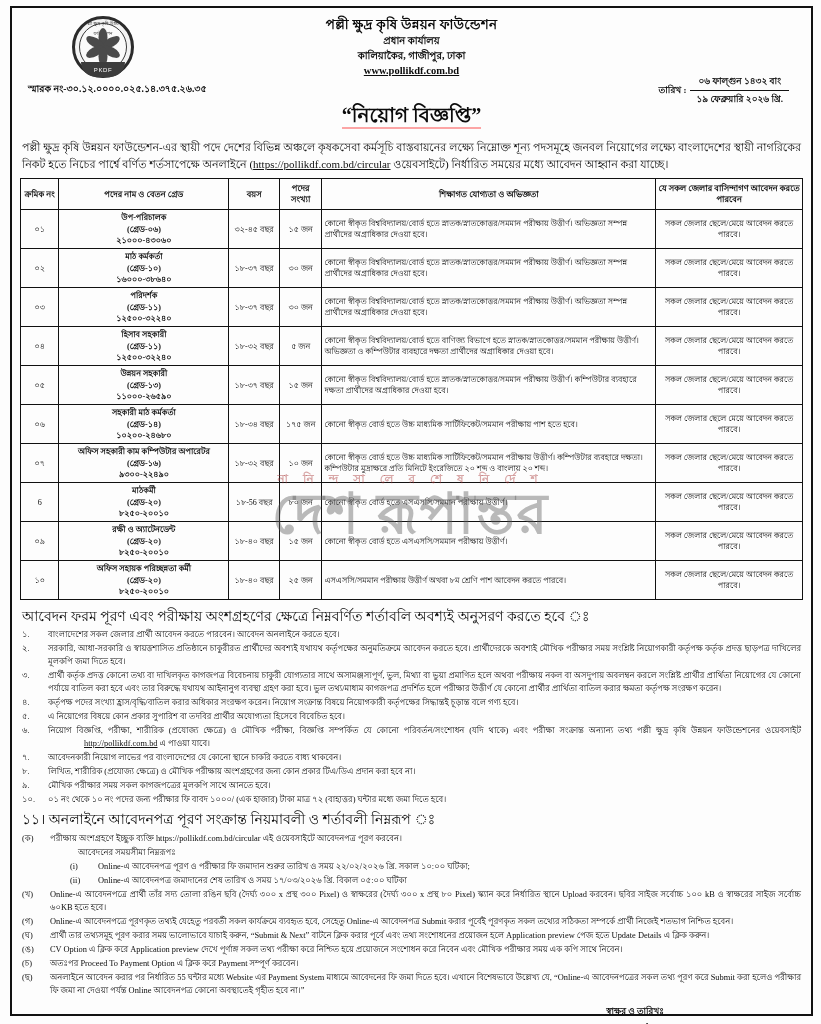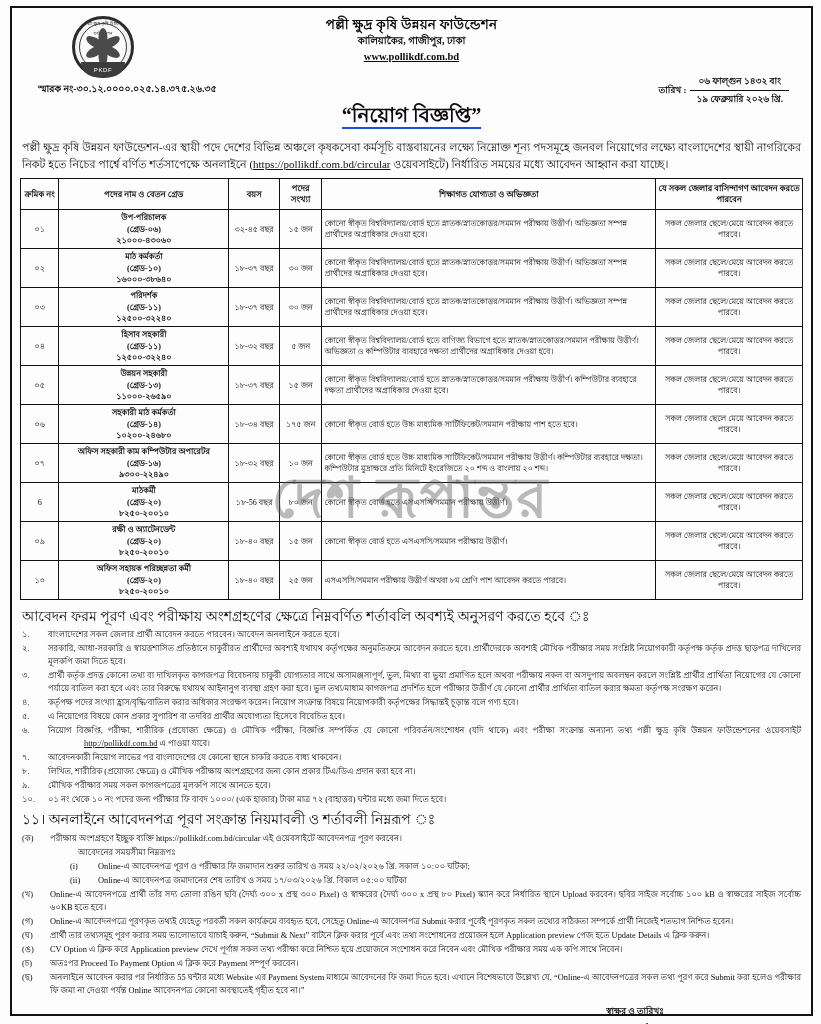--- a/index.html
+++ b/index.html
@@ -53,38 +53,38 @@
     font-size:4.6px;color:#2a2a2a;text-align:center;line-height:10px;
     font-family:"Liberation Sans",sans-serif;
   }
   .org{text-align:center;padding-top:4px;}
   .org .l1{font-size:13.5px;font-weight:bold;letter-spacing:.2px;line-height:1.35;}
   .org .l2{font-size:10px;font-weight:bold;line-height:1.45;}
   .org .l3{font-size:10px;font-weight:bold;line-height:1.45;}
   .org .l4{font-size:10.5px;font-weight:bold;text-decoration:underline;line-height:1.6;}
 
   .memo{
-    position:absolute;left:18px;top:70px;
+    position:absolute;left:8px;top:70px;
     font-size:9.5px;font-weight:bold;white-space:nowrap;
   }
   .datebox{
     position:absolute;right:14px;top:62px;
     display:flex;align-items:center;gap:4px;
     font-size:9px;font-weight:bold;
   }
   .datebox .dstack{text-align:center;}
   .datebox .dtop{padding:0 6px 1px 6px;border-bottom:1.4px solid #111;}
   .datebox .dbot{padding:1px 6px 0 6px;}
 
   .title{
     text-align:center;margin-top:10px;margin-bottom:2px;
   }
   .title span{
     font-size:20px;font-weight:bold;
-    border-bottom:2px solid #1d4ed8;padding-bottom:1px;
+    border-bottom:2px solid #fca5a5;padding-bottom:1px;
   }
 
   
   .intro{
     font-size:11px;line-height:1.55;text-align:justify;
     margin:6px 2px 5px 2px;
   }
   .intro a{color:#111;text-decoration:underline;}
 
   
@@ -179,20 +179,21 @@
         <div class="petal" style="transform:translate(-50%,-100%) rotate(60deg)"></div>
         <div class="petal" style="transform:translate(-50%,-100%) rotate(-60deg)"></div>
         <div class="petal" style="transform:translate(-50%,-100%) rotate(120deg)"></div>
         <div class="petal" style="transform:translate(-50%,-100%) rotate(-120deg)"></div>
         <div class="petal" style="transform:translate(-50%,-100%) rotate(180deg)"></div>
         <div class="band">PKDF</div>
       </div>
 
       <div class="org">
         <div class="l1">পল্লী ক্ষুদ্র কৃষি উন্নয়ন ফাউন্ডেশন</div>
+        <div class="l2">প্রধান কার্যালয়</div>
         <div class="l3">কালিয়াকৈর, গাজীপুর, ঢাকা</div>
         <div class="l4">www.pollikdf.com.bd</div>
       </div>
 
       <div class="memo">স্মারক নং-৩০.১২.০০০০.০২৫.১৪.৩৭৫.২৬.৩৫</div>
 
       <div class="datebox">
         <span>তারিখ :</span>
         <span class="dstack">
           <span class="dtop" style="display:block">০৬ ফাল্গুন ১৪৩২ বাং</span>
@@ -453,15 +454,16 @@
         
         
         
         
       </div>
     </div>
 
   </div>
 
   <div class="wm">
+    <div class="small">না নি ন্দ সা লে র শে ষ নি র্দে শ</div>
     <div class="big">দেশ রূপান্তর</div>
   </div>
 </div>
 
 </body></html>

